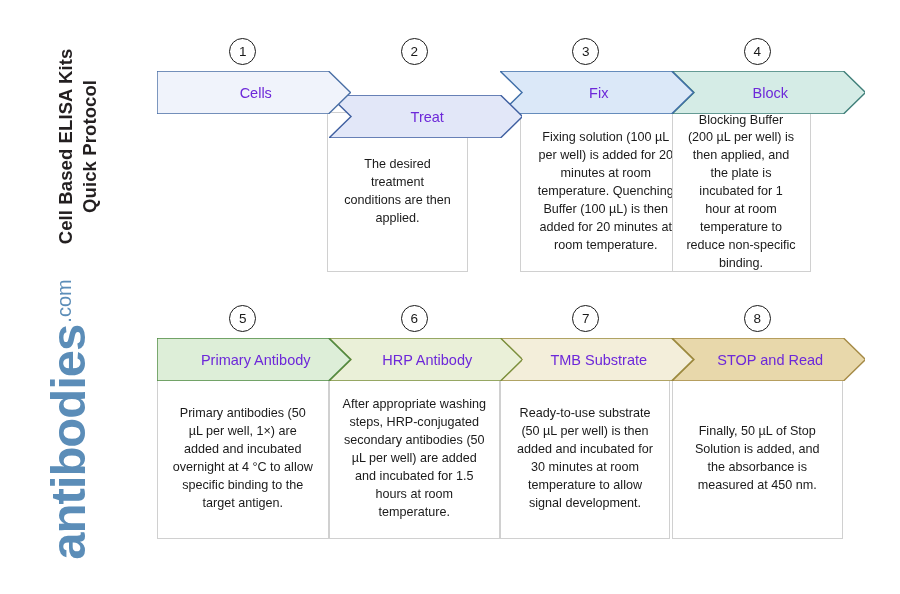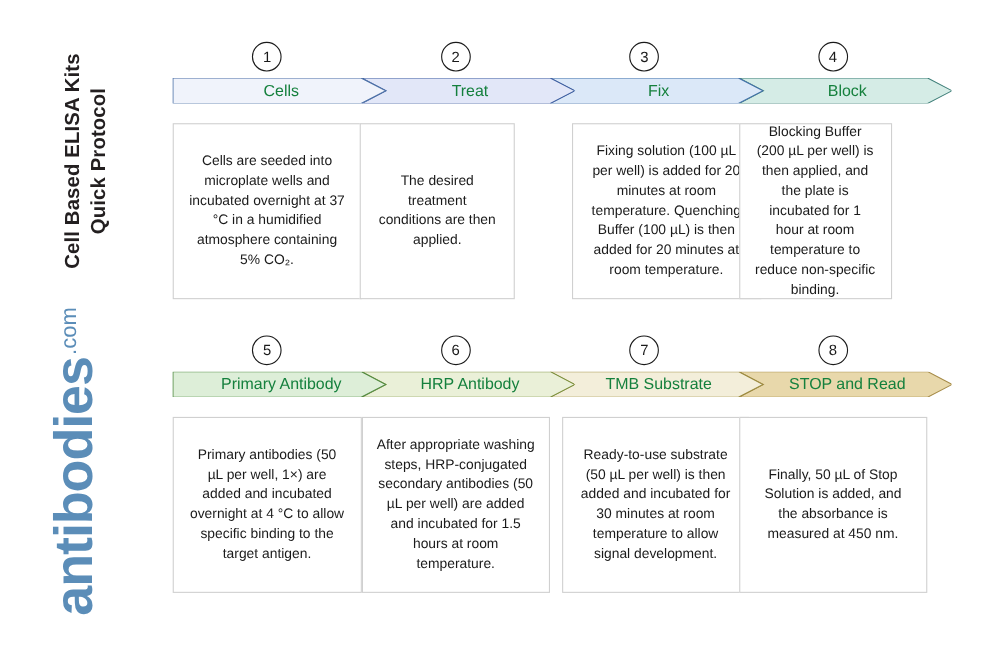--- a/index.html
+++ b/index.html
@@ -55,24 +55,24 @@
   .numcircle{
     width:25px;height:25px;border-radius:50%;
     border:1.6px solid #1a1a1a;background:#ffffff;
     display:flex;align-items:center;justify-content:center;
     font-size:13.5px;color:#1a1a1a;line-height:1;
   }
 
   
   .band{position:relative;height:41px;}
   .chev{
-    position:absolute;top:0;height:23px;
+    position:absolute;top:0;height:43px;
     display:flex;align-items:center;justify-content:center;
     box-sizing:border-box;
-    font-size:14.5px;color:#15803d;
+    font-size:14.5px;color:#6d28d9;
   }
   .chev span{position:relative;z-index:2;padding-left:4px;}
   .chev .shape{position:absolute;inset:0;z-index:1;}
   .chev svg{width:100%;height:100%;display:block;}
 
   
   .descrow{position:relative;height:160px;}
   .desc{
     position:absolute;top:0;height:160px;
     box-sizing:border-box;
@@ -116,21 +116,21 @@
       </div>
     <div class="band">
         <div class="chev" style="left: 0px; width: 193.5px; z-index: 4;">
           <div class="shape">
             <svg viewBox="0 0 193.5 41" preserveAspectRatio="none">
               <polygon points="0,0 171.5,0 193.5,20.5 171.5,41 0,41 0,20.5" fill="#f0f3fb" stroke="#4a6fa5" stroke-width="1.4" stroke-linejoin="miter"></polygon>
             </svg>
           </div>
           <span>Cells</span>
         </div>
-        <div class="chev" style="left: 171.5px; width: 193.5px; z-index: 3;">
+        <div class="chev" style="left: 171.5px; width: 193.5px; z-index: 3; margin-top: 24px;">
           <div class="shape">
             <svg viewBox="0 0 193.5 41" preserveAspectRatio="none">
               <polygon points="0,0 171.5,0 193.5,20.5 171.5,41 0,41 22,20.5" fill="#e2e7f8" stroke="#3f5fa0" stroke-width="1.4" stroke-linejoin="miter"></polygon>
             </svg>
           </div>
           <span>Treat</span>
         </div>
         <div class="chev" style="left: 343px; width: 193.5px; z-index: 2;">
           <div class="shape">
             <svg viewBox="0 0 193.5 41" preserveAspectRatio="none">
@@ -142,23 +142,20 @@
         <div class="chev" style="left: 514.5px; width: 193.5px; z-index: 1;">
           <div class="shape">
             <svg viewBox="0 0 193.5 41" preserveAspectRatio="none">
               <polygon points="0,0 171.5,0 193.5,20.5 171.5,41 0,41 22,20.5" fill="#d5ece6" stroke="#3f7f79" stroke-width="1.4" stroke-linejoin="miter"></polygon>
             </svg>
           </div>
           <span>Block</span>
         </div>
       </div>
     <div class="descrow">
-        <div class="desc" style="left: 0px; width: 171.5px;">
-          <p>Cells are seeded into microplate wells and incubated overnight at 37 °C in a humidified atmosphere containing 5% CO₂.</p>
-        </div>
         <div class="desc" style="left: 170px; width: 141px;">
           <p>The desired treatment conditions are then applied.</p>
         </div>
         <div class="desc" style="left: 343px; width: 171.5px; margin-left: 20px;">
           <p>Fixing solution (100 µL per well) is added for 20 minutes at room temperature. Quenching Buffer (100 µL) is then added for 20 minutes at room temperature.</p>
         </div>
         <div class="desc" style="left: 514.5px; width: 139px;">
           <p>Blocking Buffer (200 µL per well) is then applied, and the plate is incubated for 1 hour at room temperature to reduce non-specific binding.</p>
         </div>
       </div>
@@ -213,21 +210,21 @@
           <span>STOP and Read</span>
         </div>
       </div>
     <div class="descrow">
         <div class="desc" style="left: 0px; width: 171.5px;">
           <p>Primary antibodies (50 µL per well, 1×) are added and incubated overnight at 4 °C to allow specific binding to the target antigen.</p>
         </div>
         <div class="desc" style="left: 171.5px; width: 171.5px;">
           <p>After appropriate washing steps, HRP-conjugated secondary antibodies (50 µL per well) are added and incubated for 1.5 hours at room temperature.</p>
         </div>
-        <div class="desc" style="left: 354px; width: 170px; justify-content: flex-end;">
+        <div class="desc" style="left: 343px; width: 170px; justify-content: flex-end;">
           <p>Ready-to-use substrate (50 µL per well) is then added and incubated for 30 minutes at room temperature to allow signal development.</p>
         </div>
         <div class="desc" style="left: 514.5px; width: 171.5px;">
           <p>Finally, 50 µL of Stop Solution is added, and the absorbance is measured at 450 nm.</p>
         </div>
       </div>
   </div>
 
 </div>
 

